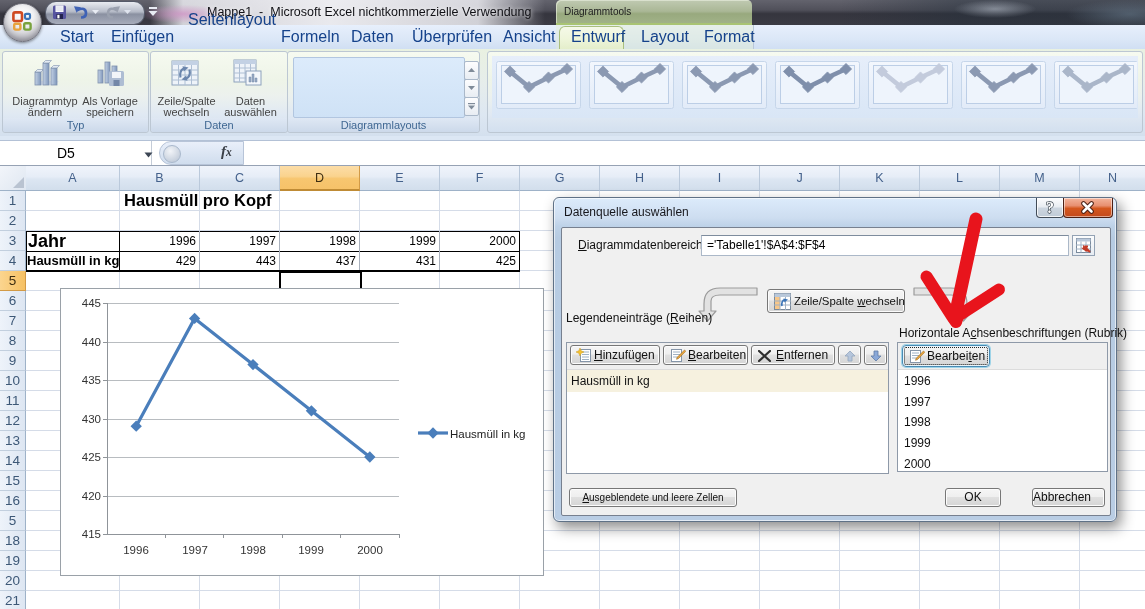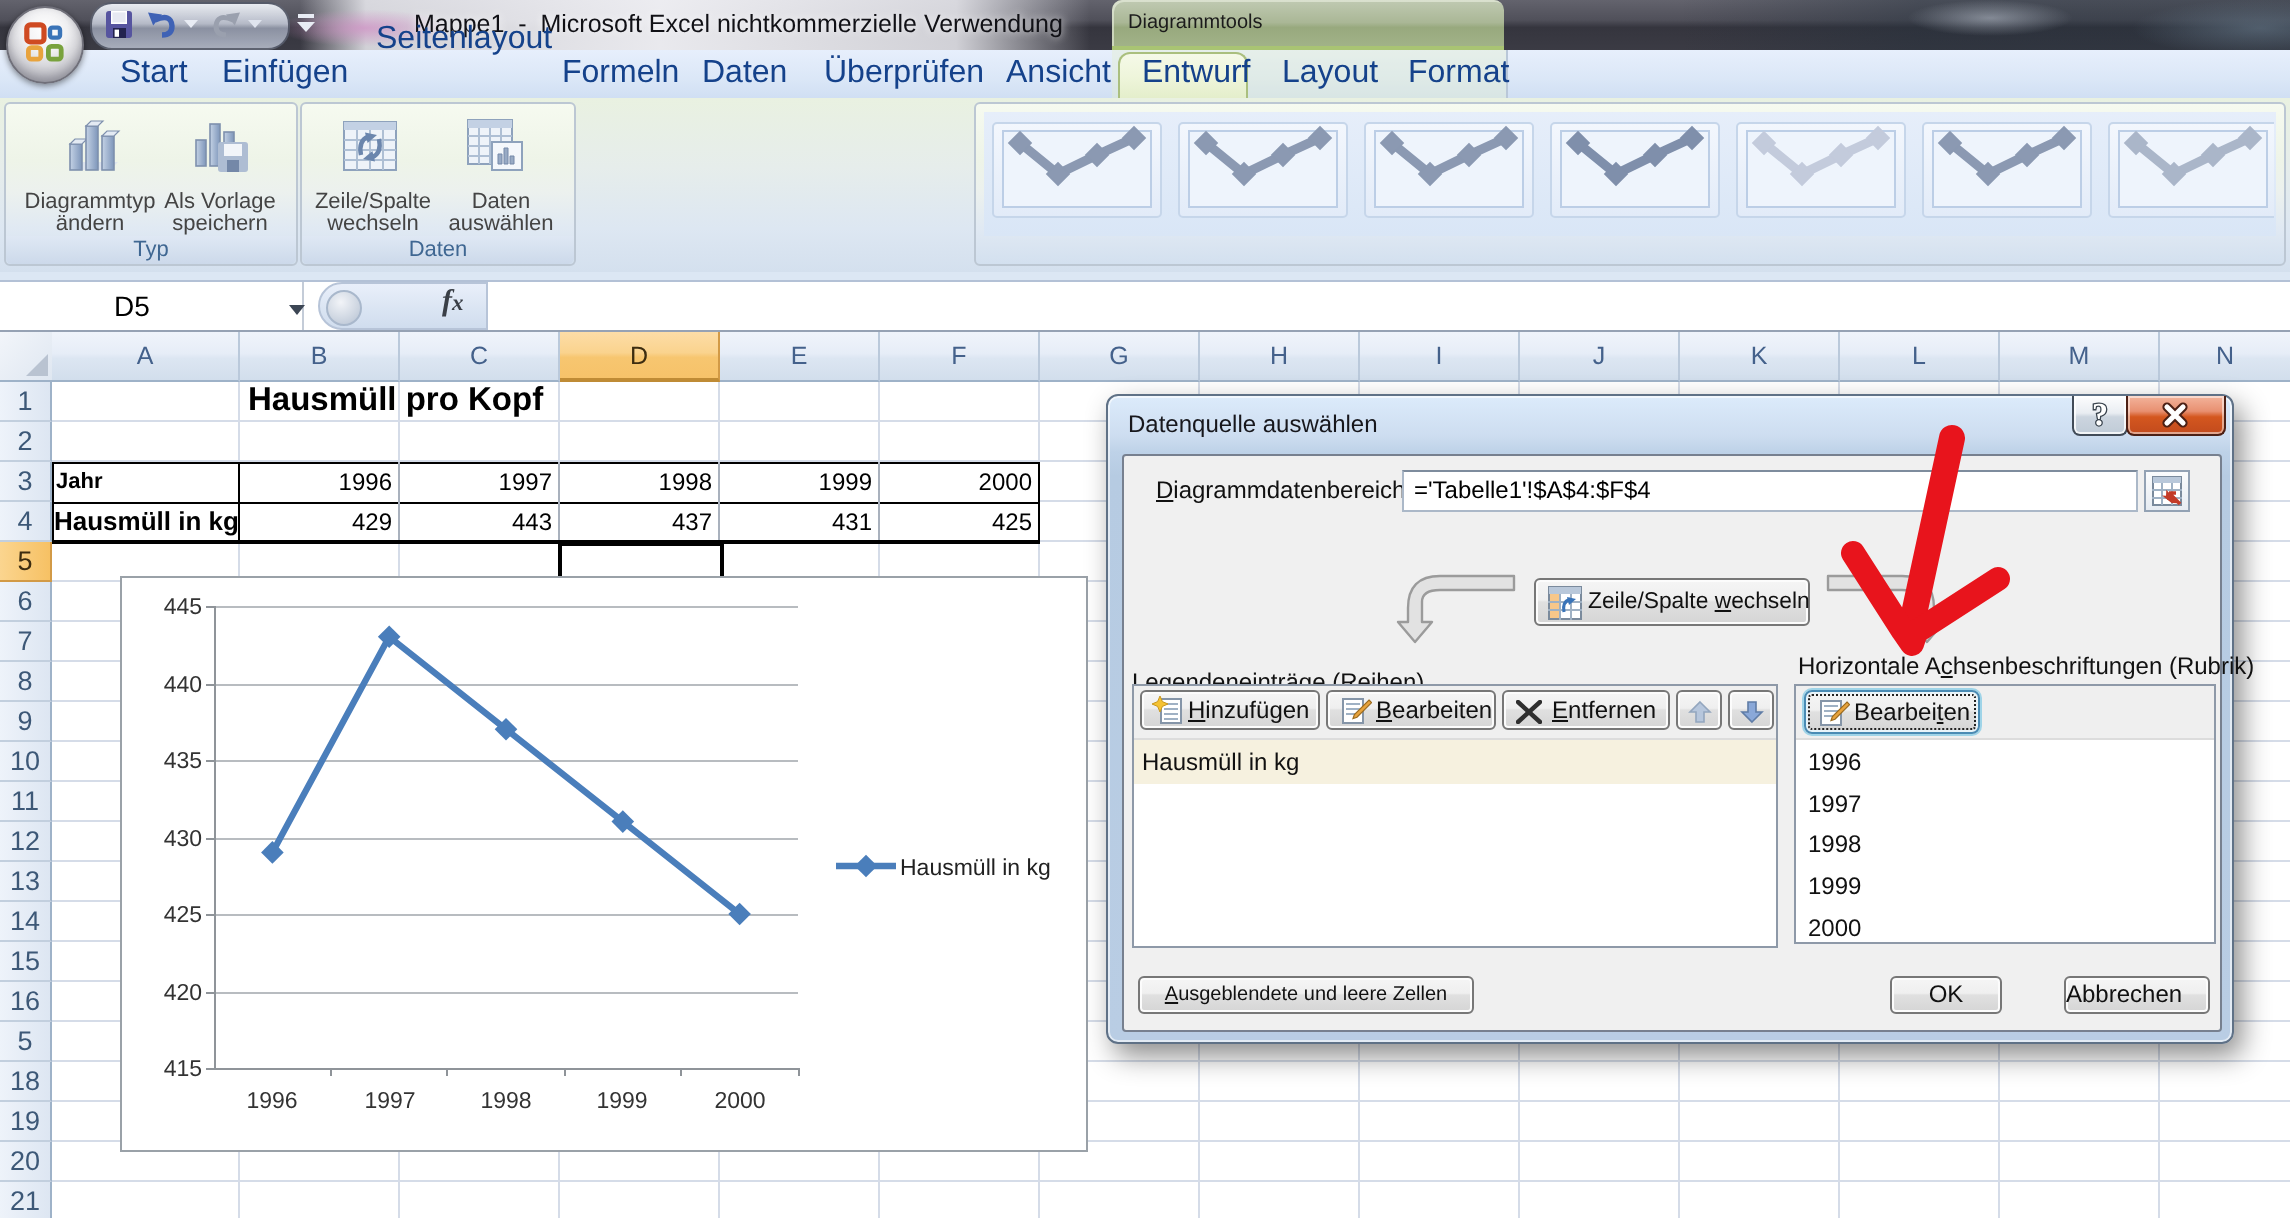--- a/index.html
+++ b/index.html
@@ -126,20 +126,37 @@
  <svg class="ab" style="left:82px;top:6px" width="30" height="30" viewBox="0 0 30 30">
   <rect x="1" y="2" width="22" height="22" fill="#eef3f9" stroke="#8ea2bc"></rect>
   <rect x="1" y="2" width="22" height="4" fill="#c3d1e4"></rect>
   <path d="M1 10 h22 M1 15 h22 M1 20 h22 M6.5 6 v18 M12 6 v18 M17.5 6 v18" stroke="#aebfd4" stroke-width="1" fill="none"></path>
   <rect x="13" y="13" width="15" height="14" fill="#f4f7fb" stroke="#8ea2bc"></rect>
   <path d="M16 24 v-5 h2 v5 Z M19 24 v-8 h2 v8 Z M22 24 v-4 h2 v4 Z" fill="#98aac4" stroke="#7488a8" stroke-width=".5"></path>
  </svg>
  <div class="btext" style="left:60px;top:44px;width:79px">Daten<br>auswählen</div>
 </div>
 
+<div class="grp" style="left:287px;width:191px">
+ <div class="glabel">Diagrammlayouts</div>
+ <div class="ab" style="left:5px;top:5px;width:170px;height:59px;border:1px solid #b2c6e0;border-radius:2px;background:linear-gradient(180deg,#dcebfb,#cfe2f6)"></div>
+ <div class="ab" style="left:176px;top:9px;width:13px;height:17px;border:1px solid #aab8c9;border-radius:2px;background:linear-gradient(#fdfdfe,#e8edf3)"></div>
+ <svg class="ab" style="left:180px;top:16px" width="7" height="4" viewBox="0 0 7 4">
+        <path d="M0 4 L3.5 0 L7 4 Z" fill="#7f8b99"></path>
+      </svg>
+ <div class="ab" style="left:176px;top:27px;width:13px;height:17px;border:1px solid #aab8c9;border-radius:2px;background:linear-gradient(#fdfdfe,#e8edf3)"></div>
+ <svg class="ab" style="left:180px;top:34px" width="7" height="4" viewBox="0 0 7 4">
+        <path d="M0 0 L3.5 4 L7 0 Z" fill="#7f8b99"></path>
+      </svg>
+ <div class="ab" style="left:176px;top:45px;width:13px;height:17px;border:1px solid #aab8c9;border-radius:2px;background:linear-gradient(#fdfdfe,#e8edf3)"></div>
+ <svg class="ab" style="left:180px;top:51px" width="7" height="7" viewBox="0 0 7 7">
+        <rect x="0" y="0" width="7" height="1.2" fill="#7f8b99"></rect>
+        <path d="M0 2.6 L3.5 6.6 L7 2.6 Z" fill="#7f8b99"></path>
+      </svg>
+</div>
 
 <div class="grp" style="left:487px;width:654px">
  <div class="ab" style="left:4px;top:4px;width:646px;height:62px;background:linear-gradient(180deg,#e6eefa,#d9e6f6)"></div>
  <svg class="ab" style="left:8px;top:9px" width="641" height="50" viewBox="0 0 641 50">
   <defs>
    <linearGradient id="tileg" x1="0" y1="0" x2="0" y2="1">
             <stop offset="0" stop-color="#f3f7fd"></stop>
             <stop offset="1" stop-color="#e2ebf8"></stop>
           </linearGradient>
    <g id="zig">
@@ -235,21 +252,21 @@
 <div class="ab" style="left:124px;top:191px;font-size:16.5px;font-weight:bold;color:#000">Hausmüll pro Kopf</div>
 
 <div class="ab" style="left:26px;top:231px;width:494px;height:41px;background:#fff;border:1px solid #000;box-sizing:border-box"></div>
 <div class="ab" style="left:26px;top:251px;width:494px;height:0;border-top:1px solid #000"></div>
 <div class="ab" style="left:119px;top:231px;width:0;height:41px;border-left:1px solid #000"></div>
 <div class="ab" style="left:199px;top:231px;width:0;height:41px;border-left:1px solid #a9b1bd"></div>
 <div class="ab" style="left:279px;top:231px;width:0;height:41px;border-left:1px solid #a9b1bd"></div>
 <div class="ab" style="left:359px;top:231px;width:0;height:41px;border-left:1px solid #a9b1bd"></div>
 <div class="ab" style="left:439px;top:231px;width:0;height:41px;border-left:1px solid #a9b1bd"></div>
 <div class="ab" style="left:26px;top:270px;width:494px;height:0;border-top:2px solid #000"></div>
-<div class="ab" style="left:28px;top:231px;font-size:11px;font-weight:bold;line-height:20px;color:#000">Jahr</div>
+<div class="ab" style="left:28px;top:231px;font-size:18px;font-weight:bold;line-height:20px;color:#000">Jahr</div>
 <div class="ab" style="left:27px;top:251px;font-size:13px;font-weight:bold;line-height:20px;color:#000">Hausmüll in kg</div>
 <div class="num" style="left:120px;top:231px;width:78px">1996</div>
 <div class="num" style="left:200px;top:231px;width:78px">1997</div>
 <div class="num" style="left:280px;top:231px;width:78px">1998</div>
 <div class="num" style="left:360px;top:231px;width:78px">1999</div>
 <div class="num" style="left:440px;top:231px;width:78px">2000</div>
 <div class="num" style="left:120px;top:251px;width:78px">429</div>
 <div class="num" style="left:200px;top:251px;width:78px">443</div>
 <div class="num" style="left:280px;top:251px;width:78px">437</div>
 <div class="num" style="left:360px;top:251px;width:78px">431</div>
@@ -358,21 +375,21 @@
    <rect x="0.5" y="0.5" width="16" height="16" fill="#fff" stroke="#7a8a9c"></rect>
    <rect x="0.5" y="0.5" width="16" height="3.5" fill="#b9c8da"></rect>
    <rect x="1" y="4" width="5" height="12" fill="#f8c789"></rect>
    <path d="M0 8 h17 M0 12 h17 M6 4 v13 M11.5 4 v13" stroke="#9fb1c4" stroke-width="1"></path>
    <path d="M8 13 Q7 8 11 6.5" fill="none" stroke="#3a74b8" stroke-width="1.6"></path>
           <path d="M9.5 5.5 L14 6.5 L10.5 9.5 Z" fill="#3a74b8"></path>
   </svg>
   <span style="position:absolute;left:26px;top:4.5px;font-size:11.4px">Zeile/Spalte <u>w</u>echseln</span>
  </div>
 
- <div class="dlgtxt" style="left:12px;top:136px">Legendeneinträge (<u>R</u>eihen)</div>
+ <div class="dlgtxt" style="left:12px;top:113px">Legendeneinträge (<u>R</u>eihen)</div>
  <div class="dlgtxt" style="left:345px;top:128px">Horizontale A<u>c</u>hsenbeschriftungen (Rubrik)</div>
 
  <div class="ab" style="left:12px;top:144px;width:323px;height:132px;border:1px solid #8e99a8;background:#fff;box-sizing:border-box">
   <div style="position:absolute;left:0;top:0;width:321px;height:26px;background:#efefef;border-bottom:1px solid #dcdcdc"></div>
   <div class="vbtn" style="left:3px;top:2px;width:90px;height:20px">
    <svg style="position:absolute;left:5px;top:2px" width="16" height="15" viewBox="0 0 16 15">
     <rect x="4.5" y="1.5" width="10" height="12" fill="#fff" stroke="#8595a8"></rect>
     <path d="M6 4 h7 M6 6.5 h7 M6 9 h7 M6 11.5 h7" stroke="#9fb1c4"></path>
     <path d="M4 0 L5.2 2.8 L8 4 L5.2 5.2 L4 8 L2.8 5.2 L0 4 L2.8 2.8 Z" fill="#f5c233" stroke="#c89820" stroke-width=".5"></path>
    </svg>

